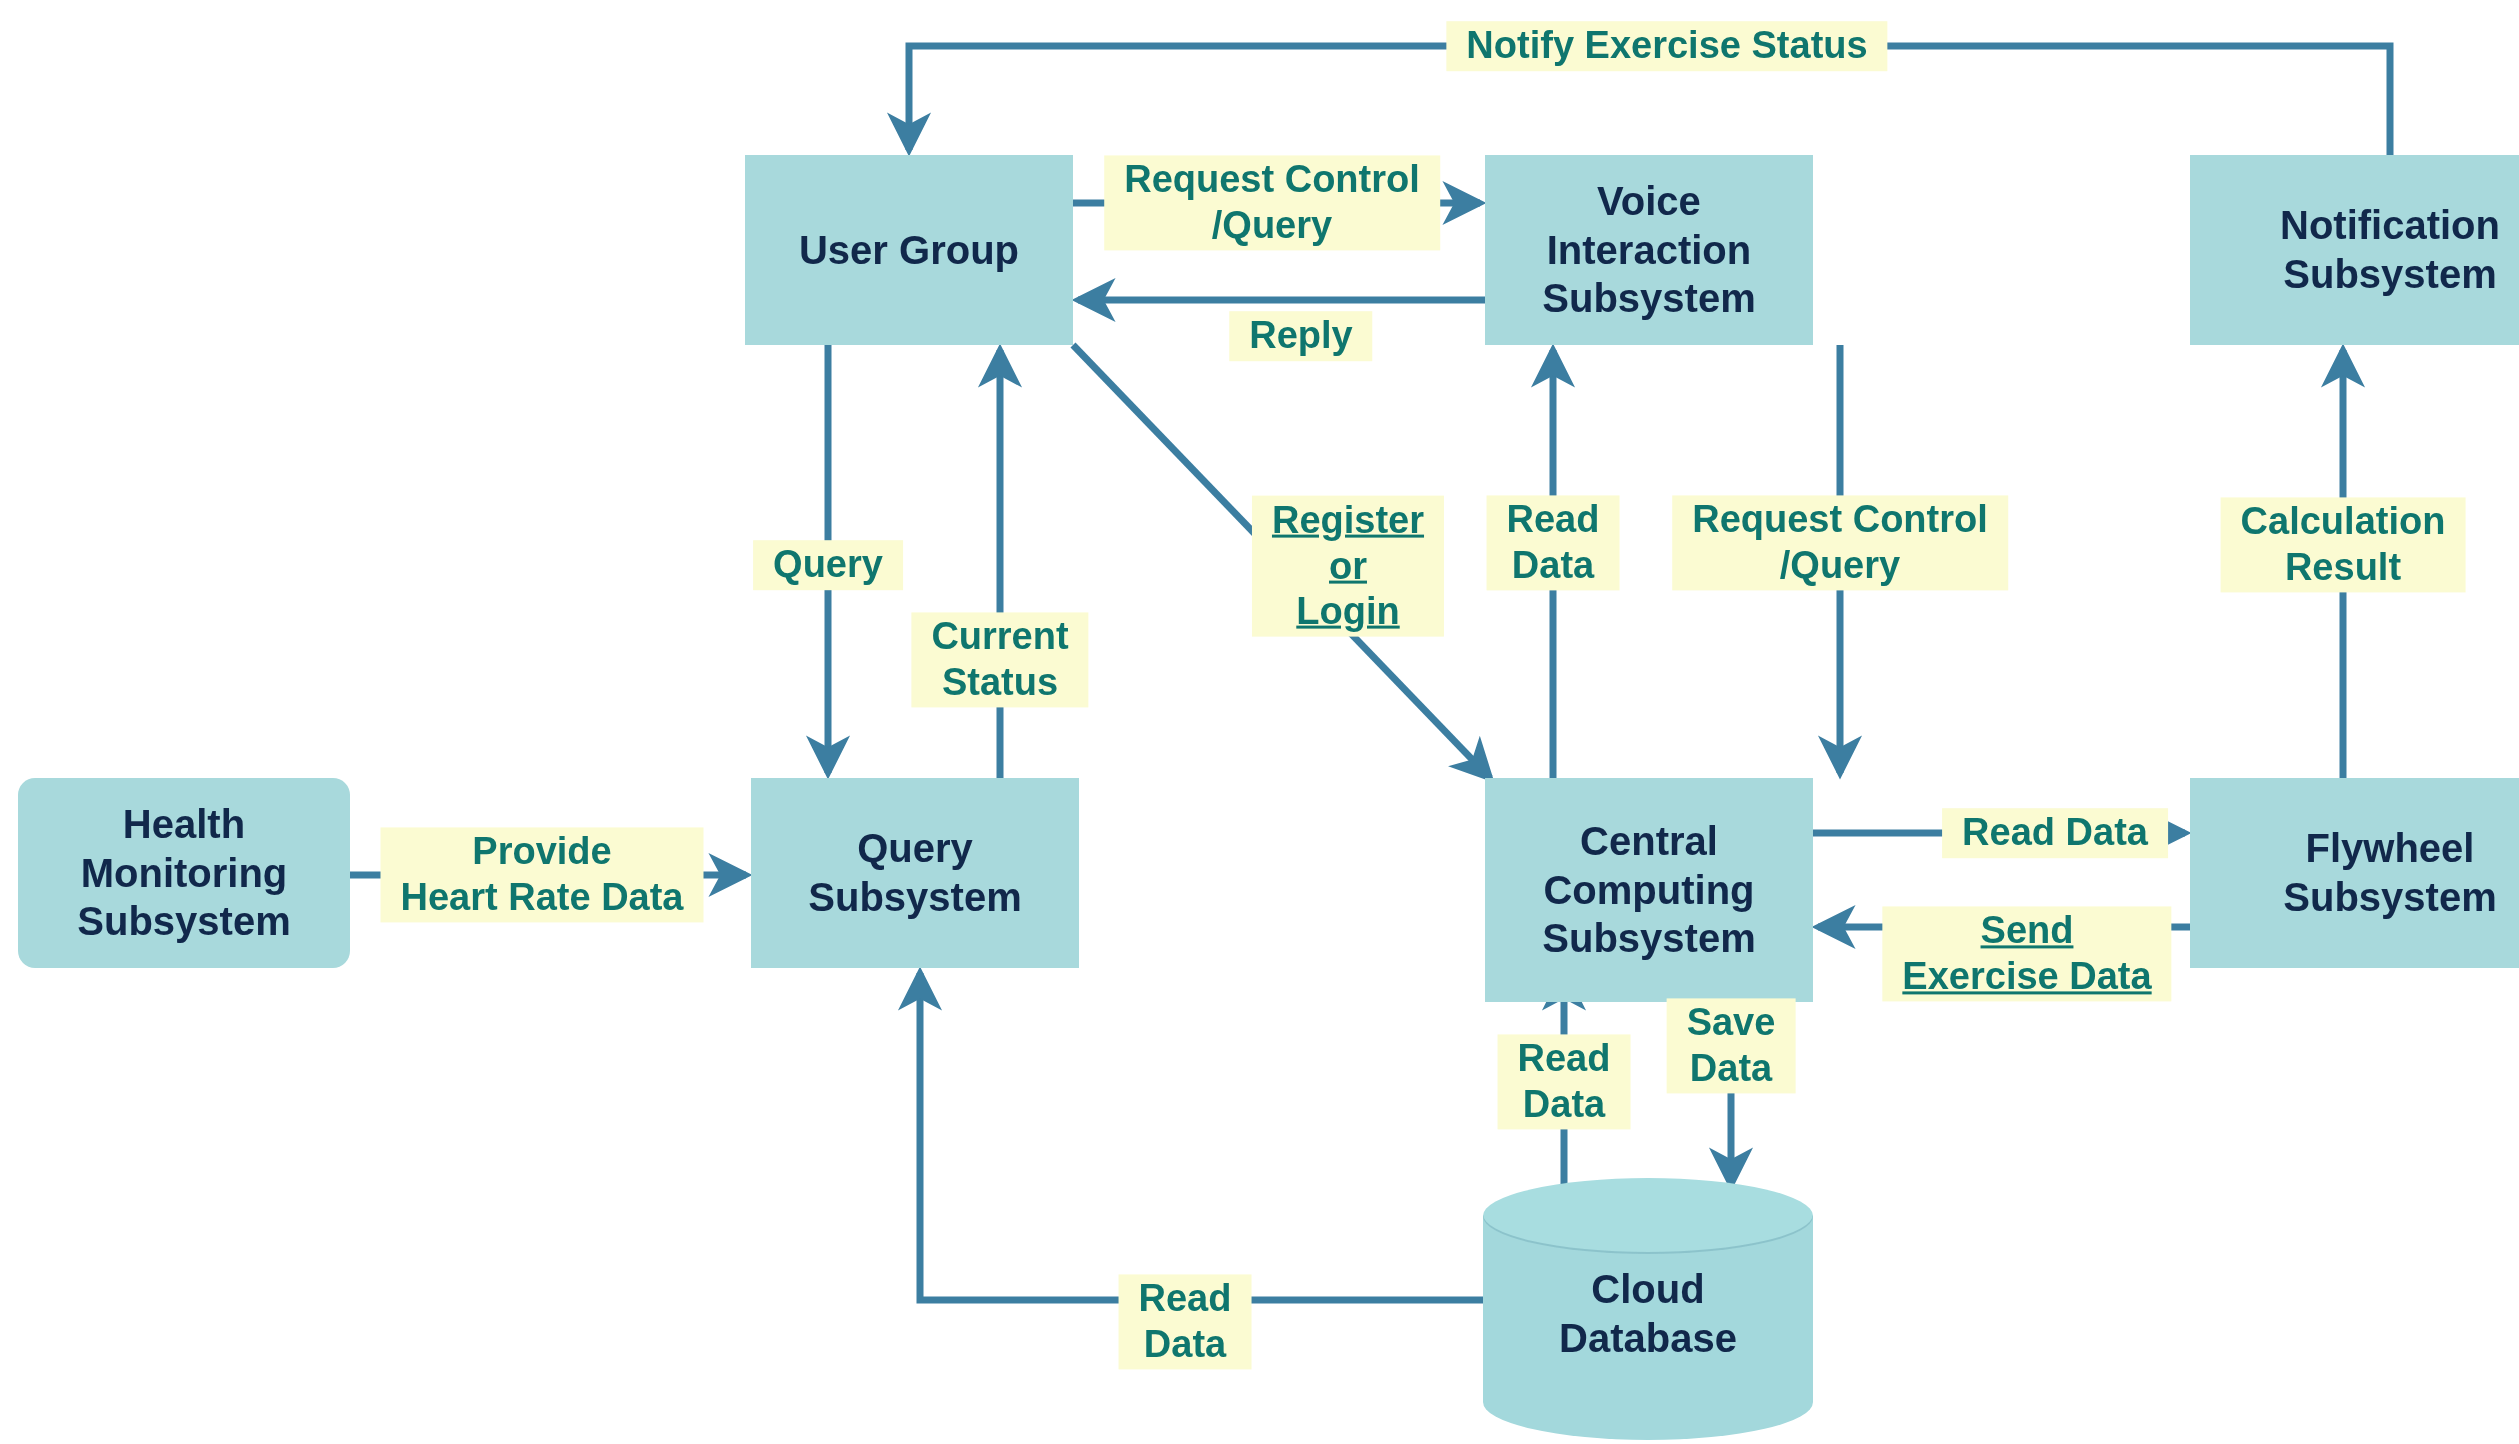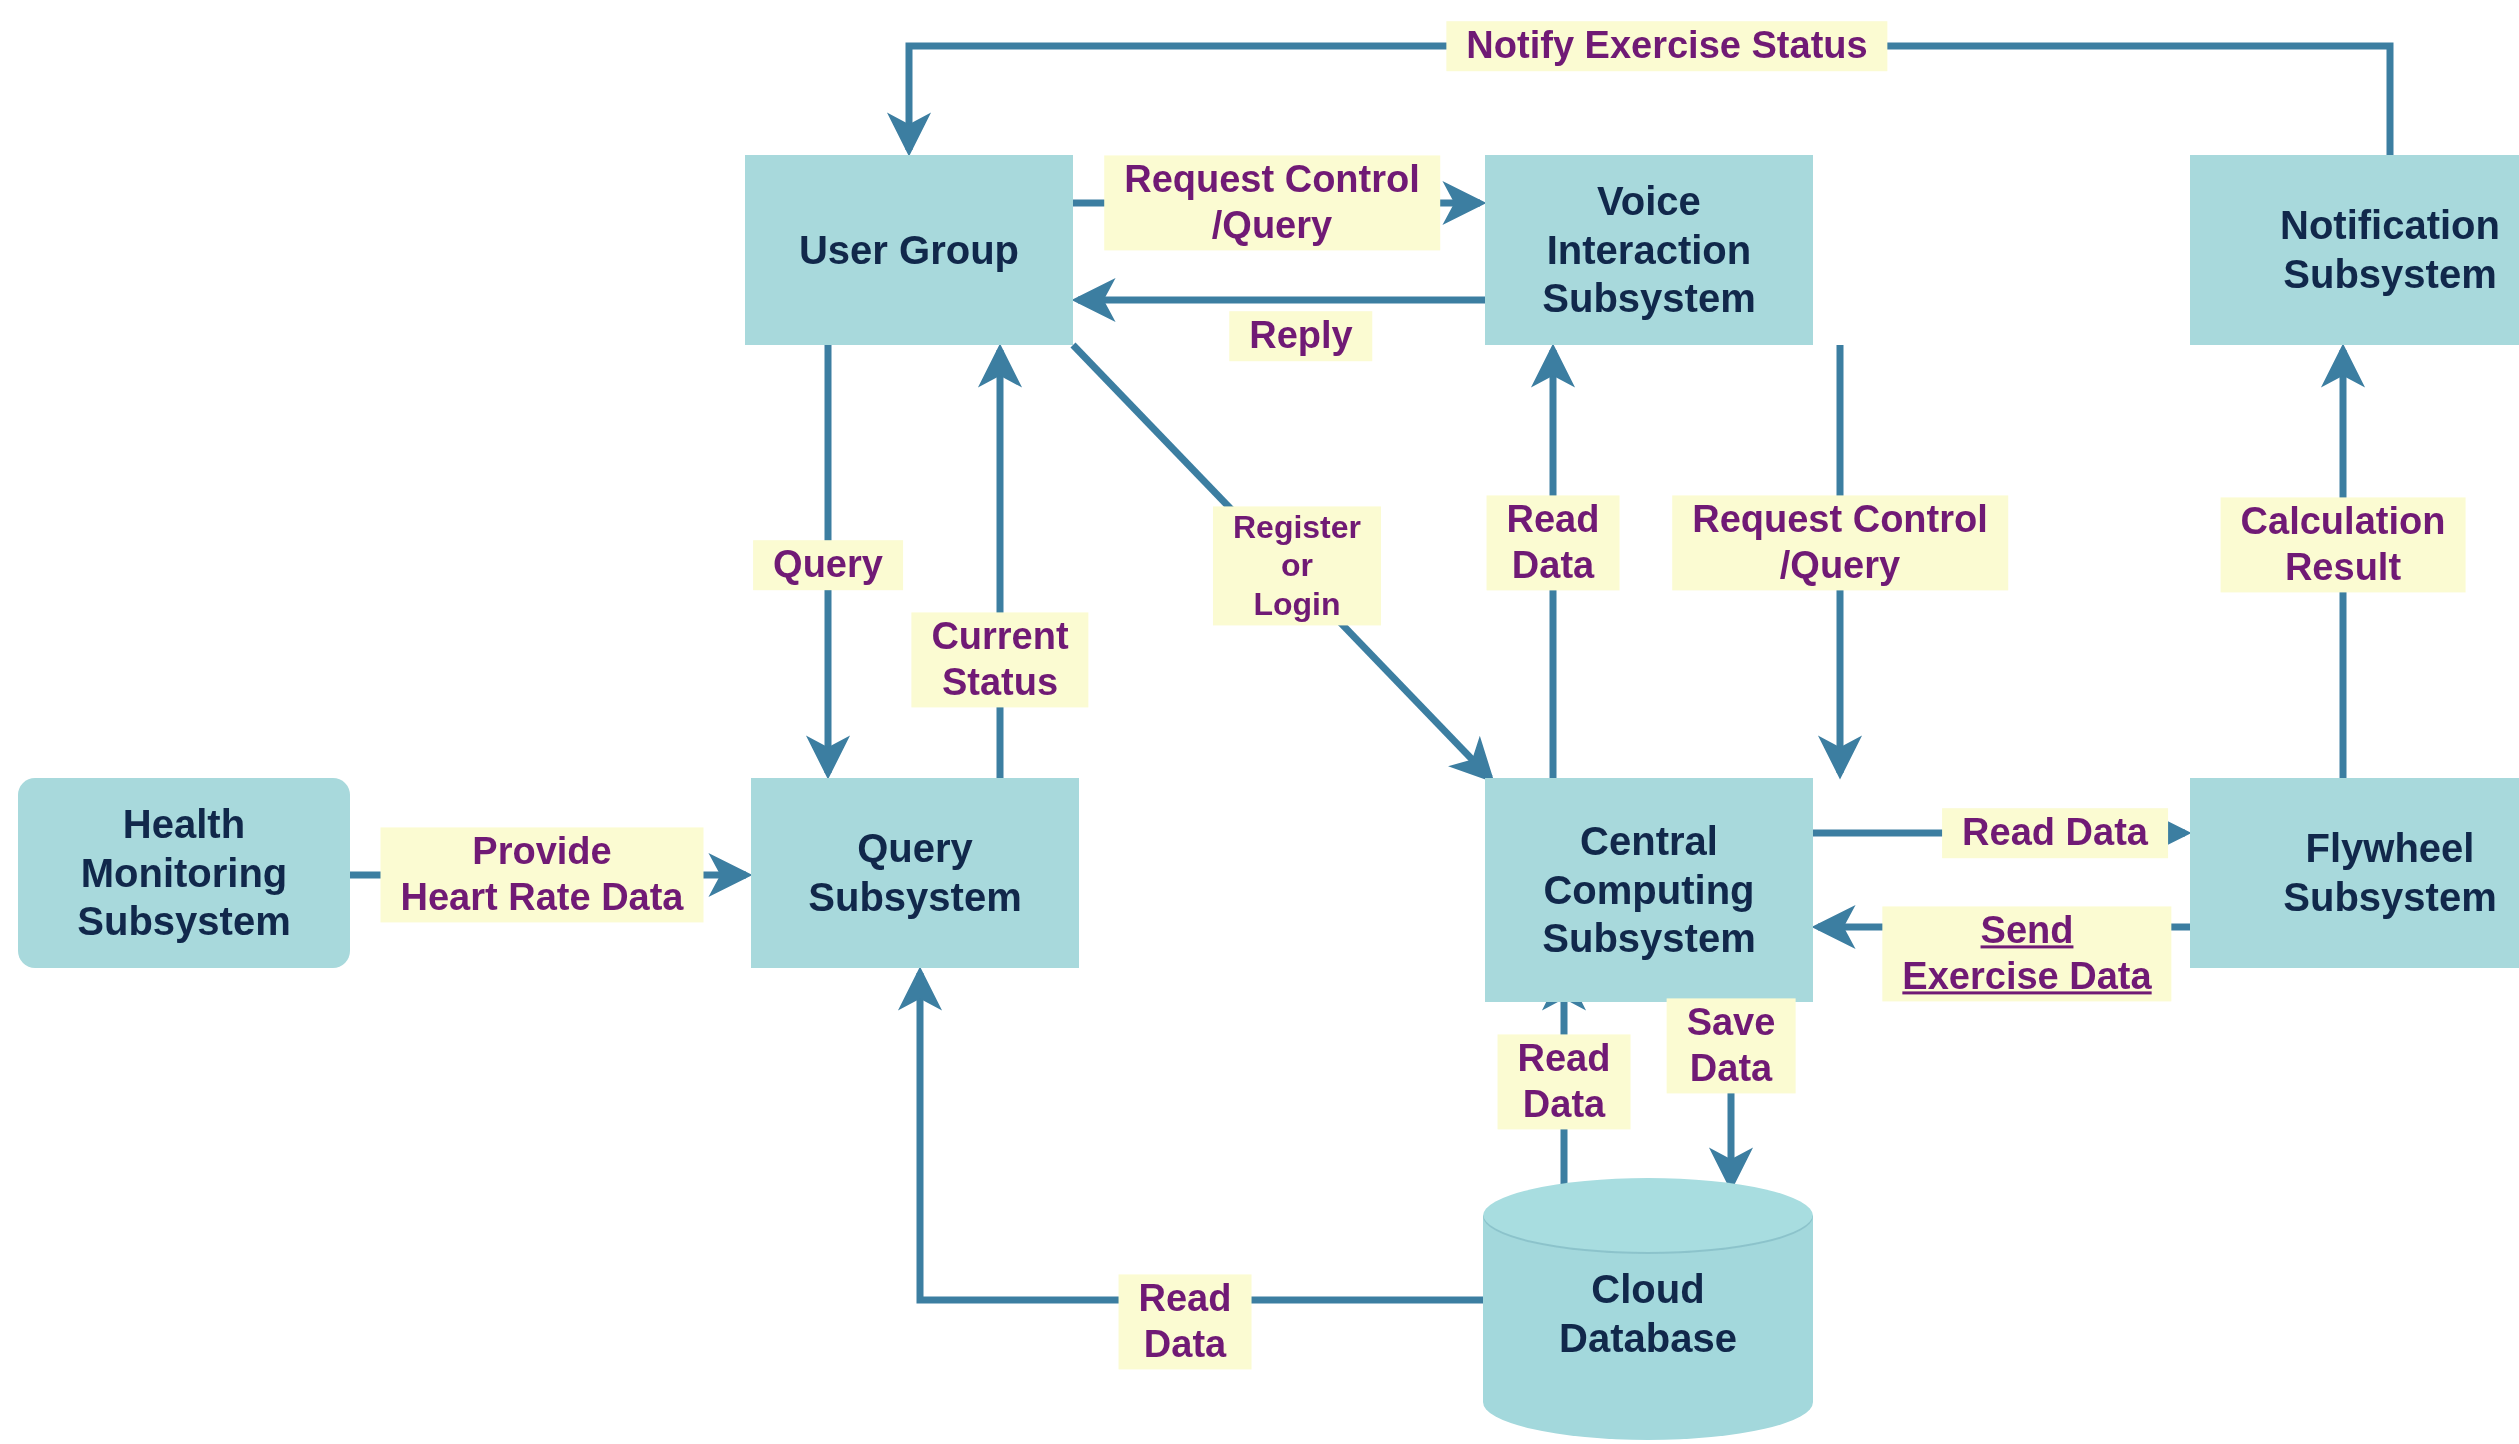--- a/index.html
+++ b/index.html
@@ -23,21 +23,21 @@
   .cyl .top{position:absolute;left:0;right:0;top:0;height:76px;border-radius:50%;background:#a8dde0;}
   .cyl .bot{position:absolute;left:0;right:0;bottom:0;height:76px;border-radius:50%;background:#a3d8dc;}
   .cyl .cap-line{position:absolute;left:0;right:0;top:0;height:76px;border-radius:50%;
                  box-shadow:inset 0 -2px 0 rgba(70,130,150,.28);}
   .cyl .lbl{position:absolute;left:0;right:0;top:52%;transform:translateY(-50%);
             text-align:center;color:#11284b;font-weight:bold;line-height:1.22;white-space:pre-line;}
 
   .elabel{
     position:absolute;
     background:#fbfbd2;
-    color:#701a75;
+    color:#0f766e;
     font-weight:bold;
     text-align:center;
     line-height:1.2;
     white-space:pre-line;
     padding:2px 20px;
     box-sizing:border-box;
     transform:translate(-50%,-50%);
   }
 </style>
 </head>
@@ -136,21 +136,21 @@
   <div class="elabel" style="left:1272px;top:203px;font-size:38px;">Request Control
 /Query</div>
 
   <div class="elabel" style="left:1301px;top:300px;font-size:38px;margin-top:36px;">Reply</div>
 
   <div class="elabel" style="left:828px;top:565px;font-size:38px;">Query</div>
 
   <div class="elabel" style="left:1000px;top:660px;font-size:38px;">Current
 Status</div>
 
-  <div class="elabel" style="left:1297px;top:566px;font-size:32px;">Register
+  <div class="elabel" style="left:1348px;top:566px;font-size:38px;text-decoration:underline;">Register
 or
 Login</div>
 
   <div class="elabel" style="left:1553px;top:543px;font-size:38px;">Read
 Data</div>
 
   <div class="elabel" style="left:1840px;top:543px;font-size:38px;">Request Control
 /Query</div>
 
   <div class="elabel" style="left:2343px;top:545px;font-size:38px;">Calculation

